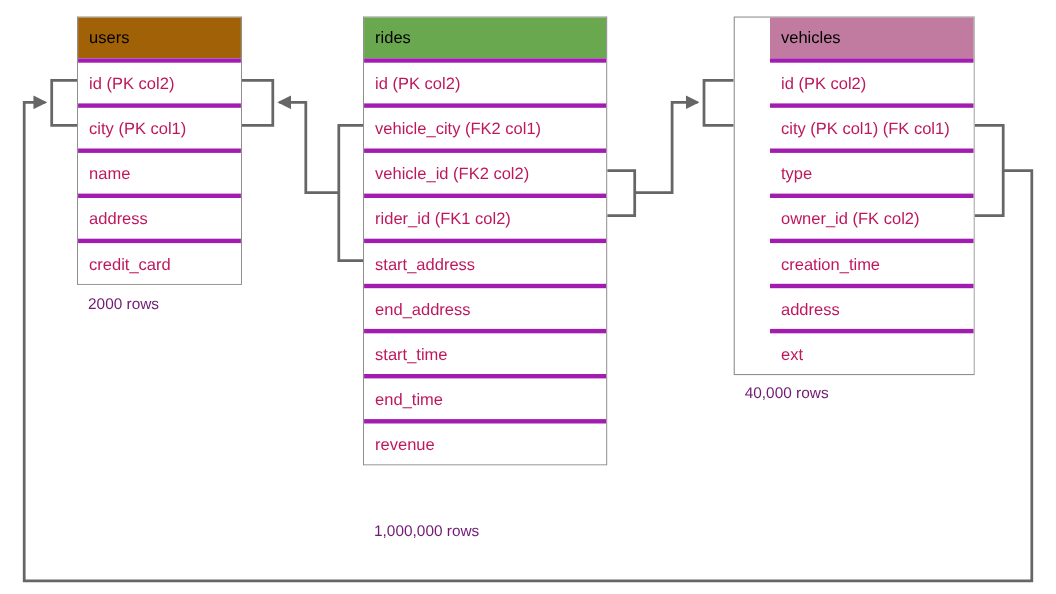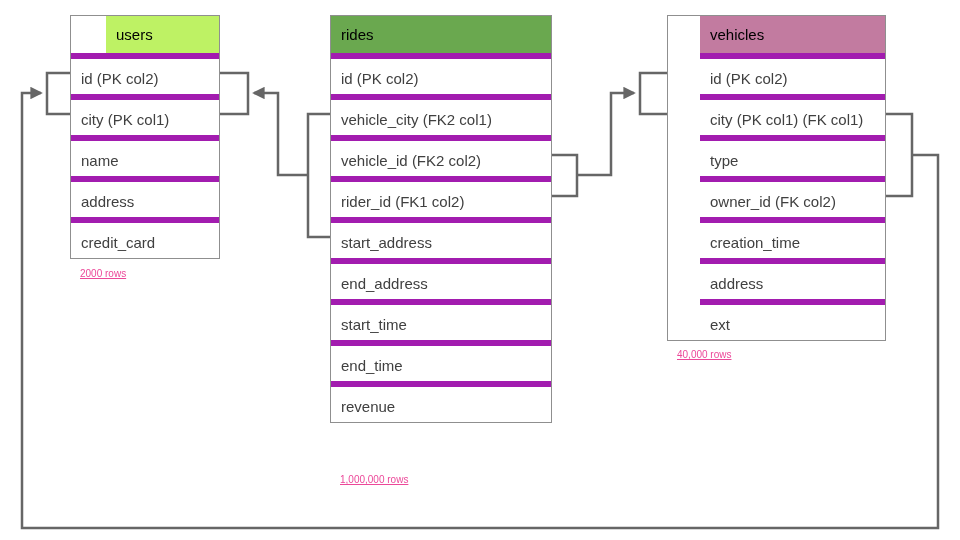--- a/index.html
+++ b/index.html
@@ -42,31 +42,30 @@
     padding-left: 10px;
     font-size: 15px;
     color: #000000;
   }
   .db-table .row {
     box-sizing: border-box;
     height: 41px;
     line-height: 40px;
     padding-left: 10px;
     font-size: 15px;
-    color: #404040;
-    border-top: 6px solid #a21caf;
+    color: #be185d;
+    border-top: 4px solid #a21caf;
     background: #ffffff;
     white-space: nowrap;
     overflow: hidden;
   }
   .rowcount {
     position: absolute;
-    font-size: 10px;
-    color: #ec4899;
-    text-decoration: underline;
+    font-size: 14px;
+    color: #701a75;
   }
   #rowcount-users    { left: 80px;  top: 268px; }
   #rowcount-rides    { left: 340px; top: 474px; }
   #rowcount-vehicles { left: 677px; top: 349px; }
 
   #table-users    { left: 70px;  top: 15px; width: 150px; }
   #table-rides    { left: 330px; top: 15px; width: 222px; }
   #table-vehicles { left: 667px; top: 15px; width: 219px; padding-left: 32px; }
 </style>
 </head>
@@ -88,21 +87,21 @@
     <path class="link" d="M 552 155 L 577 155 L 577 196 L 552 196"></path>
     <path class="link" d="M 667 73 L 640 73 L 640 114 L 667 114"></path>
     <path class="link" marker-end="url(#arrow)" d="M 577 175 L 611 175 L 611 93 L 634 93"></path>
 
     <path class="link" d="M 886 114 L 912 114 L 912 196 L 886 196"></path>
     <path class="link" d="M 70 73 L 47 73 L 47 114 L 70 114"></path>
     <path class="link" marker-end="url(#arrow)" d="M 912 155 L 938 155 L 938 528 L 22 528 L 22 93 L 41 93"></path>
   </svg>
 
   <div class="db-table" id="table-users">
-    <div class="thead" style="background-color: #bef264; margin-left: 35px;">users</div>
+    <div class="thead" style="background-color: #a16207;">users</div>
     <div class="tbody">
         <div class="row">id (PK col2)</div>
         <div class="row">city (PK col1)</div>
         <div class="row">name</div>
         <div class="row">address</div>
         <div class="row">credit_card</div>
       </div>
   </div>
   <div class="rowcount" id="rowcount-users">2000 rows</div>
 

